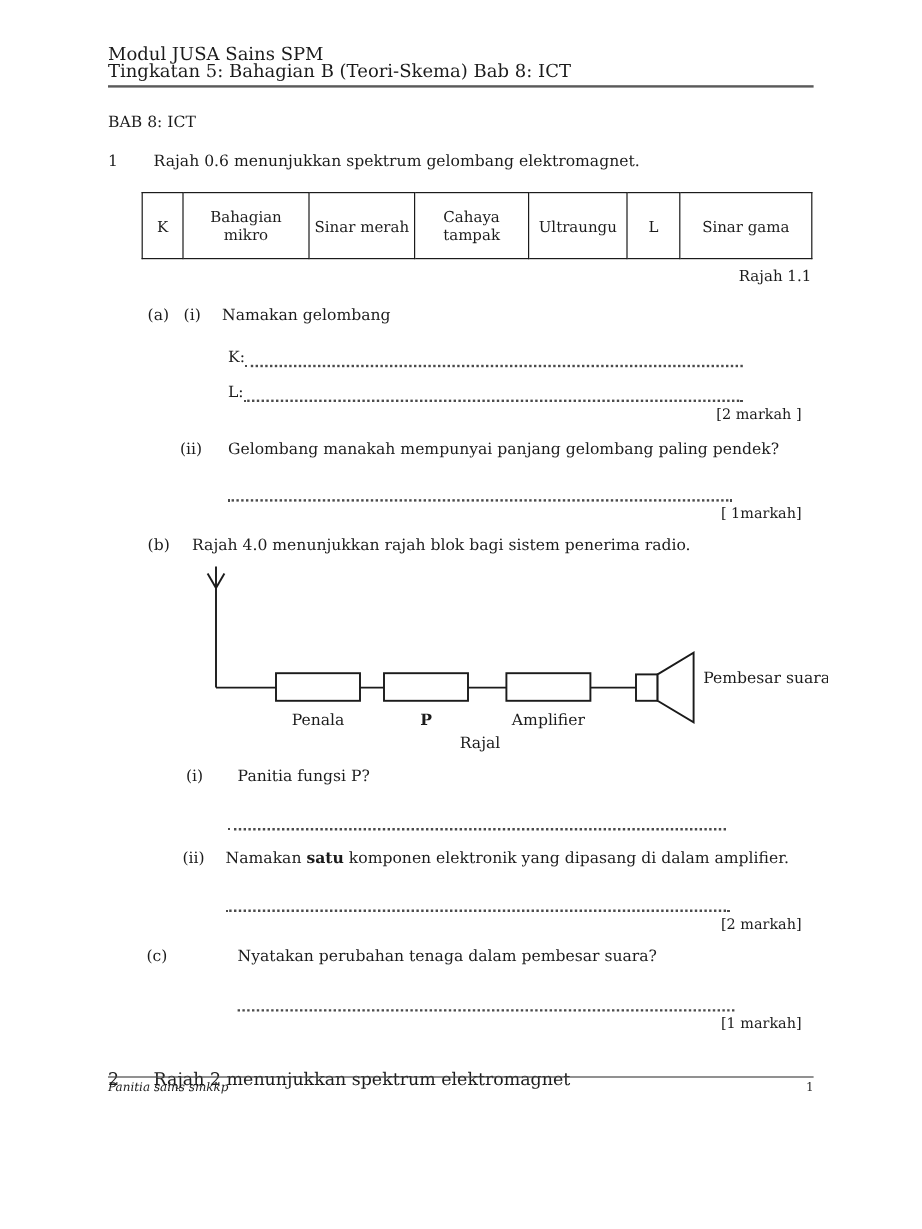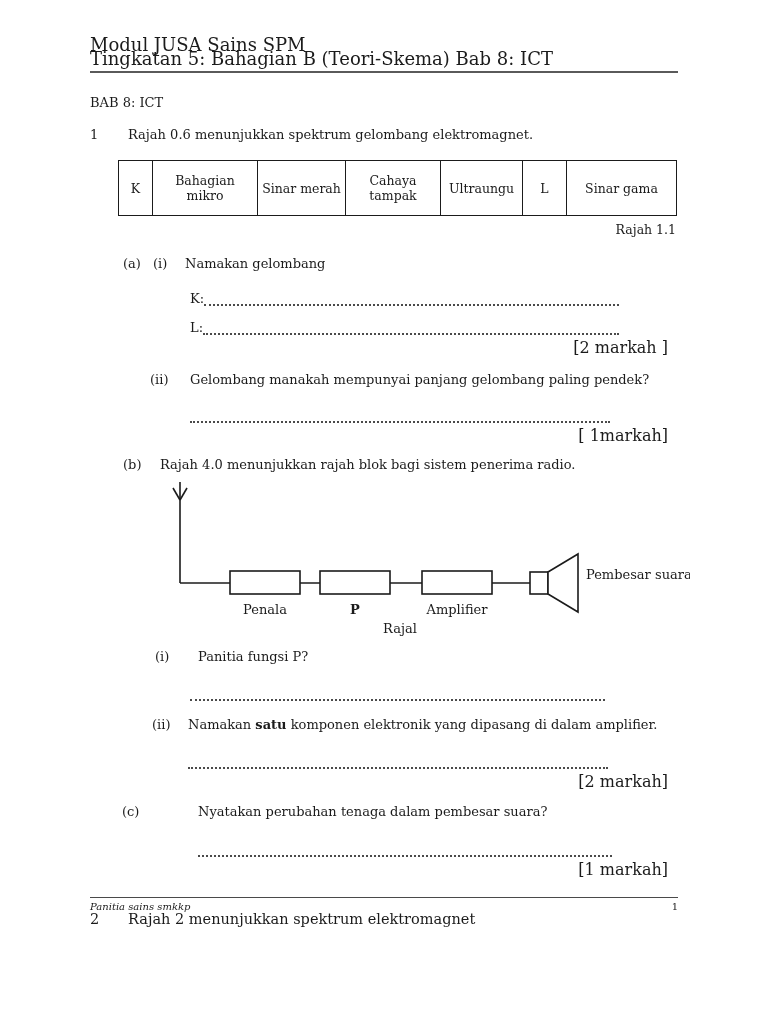--- a/index.html
+++ b/index.html
@@ -7,38 +7,38 @@
     position:relative;
     width:768px;height:1024px;
     background:#ffffff;
     font-family:"DejaVu Serif", serif;
     color:#1b1b1b;
     font-size:13px;
     overflow:hidden;
   }
   .content{position:absolute;left:90px;top:38px;width:588px;}
   
-  .hdr{font-size:18px;line-height:14px;padding-bottom:5px;border-bottom:2px solid #5a5a5a;}
+  .hdr{font-size:15px;line-height:14px;padding-bottom:5px;border-bottom:2px solid #5a5a5a;}
   .chapter{font-weight:normal;font-size:13px;margin-top:22px;}
   
   .qrow{display:flex;margin-top:17px;}
   .qnum{width:38px;flex:0 0 38px;}
   
   .spec-table{border-collapse:collapse;margin-left:28px;margin-top:18px;table-layout:fixed;width:558px;}
   .spec-table td{border:1.5px solid #1b1b1b;height:54px;text-align:center;vertical-align:middle;font-size:12.5px;line-height:1.2;padding:0 2px;}
   .tbl-caption{width:558px;margin-left:28px;text-align:right;margin-top:6px;font-size:12.5px;}
   
   .part{display:flex;}
   .plabel{flex:0 0 30px;}
   .pa{margin-left:33px;}
   .pb{margin-left:33px;}
   .sub-i{flex:0 0 32px;}
   .ansrow{display:flex;align-items:flex-end;}
   .dots{border-bottom:2px dotted #4a4a4a;display:inline-block;height:12px;}
-  .marks{text-align:right;width:578px;font-size:16px;margin-top:3px;}
+  .marks{text-align:right;width:578px;font-size:12px;margin-top:3px;}
   .bold{font-weight:bold;}
   
   .diagram{margin-top:6px;}
   
   .q2row{display:flex;margin-top:32px;font-size:14.5px;}
   
   .footer{position:absolute;left:90px;top:897px;width:588px;border-top:1.5px solid #4a4a4a;padding-top:3px;display:flex;justify-content:space-between;font-size:10px;}
   .footer .left{font-style:italic;}
   svg text{font-family:"DejaVu Serif", serif;font-size:13px;fill:#1b1b1b;}
 </style>

